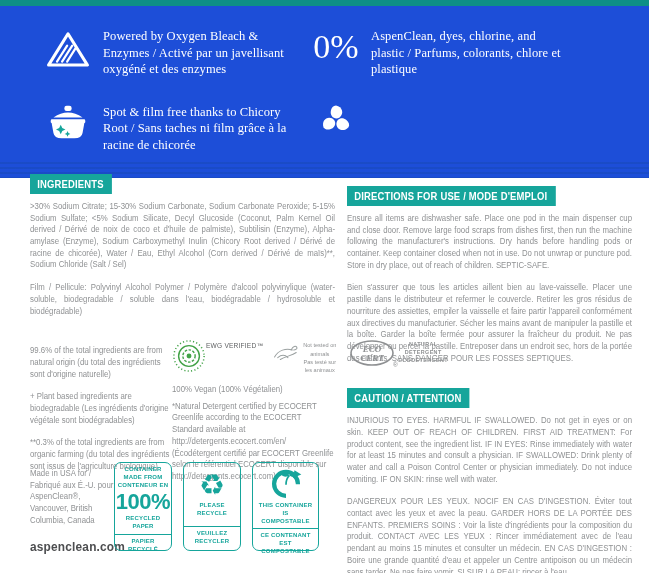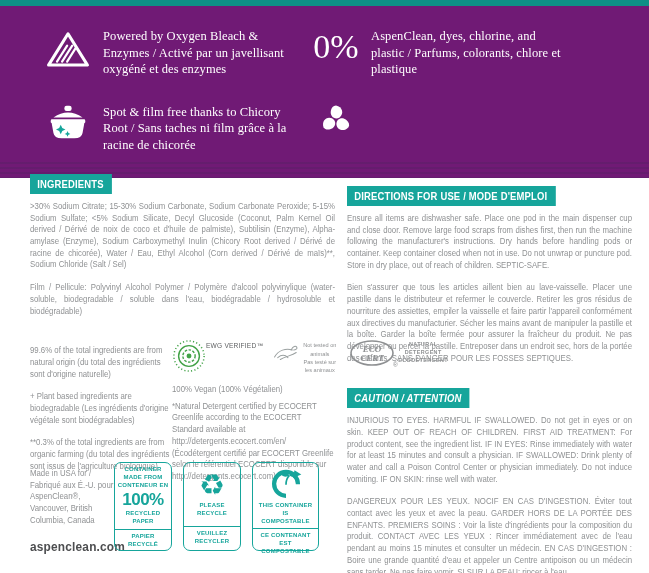--- a/index.html
+++ b/index.html
@@ -2,21 +2,21 @@
 <html><head>
 <meta charset="utf-8">
 <title>Product Back Label</title>
 <style>
   html,body { margin:0; padding:0; background:#ffffff; }
   .page {
     position:relative; width:649px; height:573px; background:#ffffff;
     font-family:"Liberation Sans", sans-serif; overflow:hidden;
   }
   
-  .banner { position:absolute; left:0; top:0; width:649px; height:178px; background:#701a75; }
+  .banner { position:absolute; left:0; top:0; width:649px; height:178px; background:#1d4ed8; }
   .banner::before { content:""; position:absolute; left:0; top:0; width:100%; height:6px; background:#0e8f86; }
   .banner::after {
     content:""; position:absolute; left:0; bottom:0; width:100%; height:16px;
     background:repeating-linear-gradient(to bottom, rgba(0,50,46,0.10) 0 1.5px, rgba(255,255,255,0) 1.5px 5px);
   }
   .features {
     position:absolute; left:46px; top:28px;
     display:grid; grid-template-columns:268px auto; row-gap:26px;
   }
   .feature { display:flex; align-items:flex-start; gap:13px; }
@@ -61,21 +61,21 @@
   }
   .boxes { position:absolute; left:84px; top:288px; display:flex; gap:11px; }
   .cbox {
     border:1.6px solid #16a59b; border-radius:7px; width:58px; height:89px;
     display:flex; flex-direction:column; color:#16a59b; text-align:center;
     font-weight:bold; font-size:6px; line-height:1.3; letter-spacing:0.2px; box-sizing:border-box;
   }
   .cbox.wide { width:67px; }
   .cbox-top { flex:1; display:flex; flex-direction:column; align-items:center; justify-content:center; padding:3px 2px; gap:2px; }
   .cbox-fr { border-top:1.6px solid #16a59b; padding:3px 2px 4px; }
-  .big100 { font-size:17px; letter-spacing:-0.5px; line-height:1; }
+  .big100 { font-size:22px; letter-spacing:-0.5px; line-height:1; }
   .recycle-glyph { font-family:"DejaVu Sans", sans-serif; font-size:29px; line-height:1; font-weight:normal; color:#16a59b; }
 </style>
 </head>
 <body>
 
 <div class="page">
 
   <div class="banner">
     <div class="features">
 
@@ -244,21 +244,21 @@
   </div>
 
   <div class="right-col">
     <span class="sec-badge">DIRECTIONS FOR USE / MODE D'EMPLOI</span>
 
     <div class="condense paras">
       <p class="body">Ensure all items are dishwasher safe. Place one pod in the main dispenser cup and close door. Remove large food scraps from dishes first, then run the machine following the manufacturer's instructions. Dry hands before handling pods or container. Keep container closed when not in use. Do not unwrap or puncture pod. Store in dry place, out of reach of children. SEPTIC-SAFE.</p>
       <p class="body" style="margin-top:2px;">Bien s'assurer que tous les articles aillent bien au lave-vaisselle. Placer une pastille dans le distributeur et refermer le couvercle. Retirer les gros résidus de nourriture des assiettes, empiler la vaisselle et faire partir l'appareil conformément aux directives du manufacturier. Sécher les mains avant de manipuler la pastille et la boîte. Garder la boîte fermée pour assurer la fraîcheur du produit. Ne pas développer ou percer la pastille. Entreposer dans un endroit sec, hors de la portée des enfants. SANS DANGER POUR LES FOSSES SEPTIQUES.</p>
     </div>
 
-    <div style="margin-top:24px;font-style:italic;">
+    <div style="margin-top:24px;">
       <span class="sec-badge">CAUTION / ATTENTION</span>
     </div>
 
     <div class="condense paras">
       <p class="body">INJURIOUS TO EYES. HARMFUL IF SWALLOWED. Do not get in eyes or on skin. KEEP OUT OF REACH OF CHILDREN. FIRST AID TREATMENT: For product content, see the ingredient list. IF IN EYES: Rinse immediately with water for at least 15 minutes and consult a physician.  IF SWALLOWED: Drink plenty of water and call a Poison Control Center or physician immediately. Do not induce vomiting. IF ON SKIN: rinse well with water.</p>
       <p class="body" style="margin-top:2px;">DANGEREUX POUR LES YEUX. NOCIF EN CAS D'INGESTION. Éviter tout contact avec les yeux et avec la peau. GARDER HORS DE LA PORTÉE DES ENFANTS. PREMIERS SOINS : Voir la liste d'ingrédients pour la composition du produit. CONTACT AVEC LES YEUX : Rincer immédiatement avec de l'eau pendant au moins 15 minutes et consulter un médecin. EN CAS D'INGESTION : Boire une grande quantité d'eau et appeler un Centre antipoison ou un médecin sans tarder. Ne pas faire vomir. SI SUR LA PEAU: rincer à l'eau.</p>
     </div>
   </div>
 
 </div>

